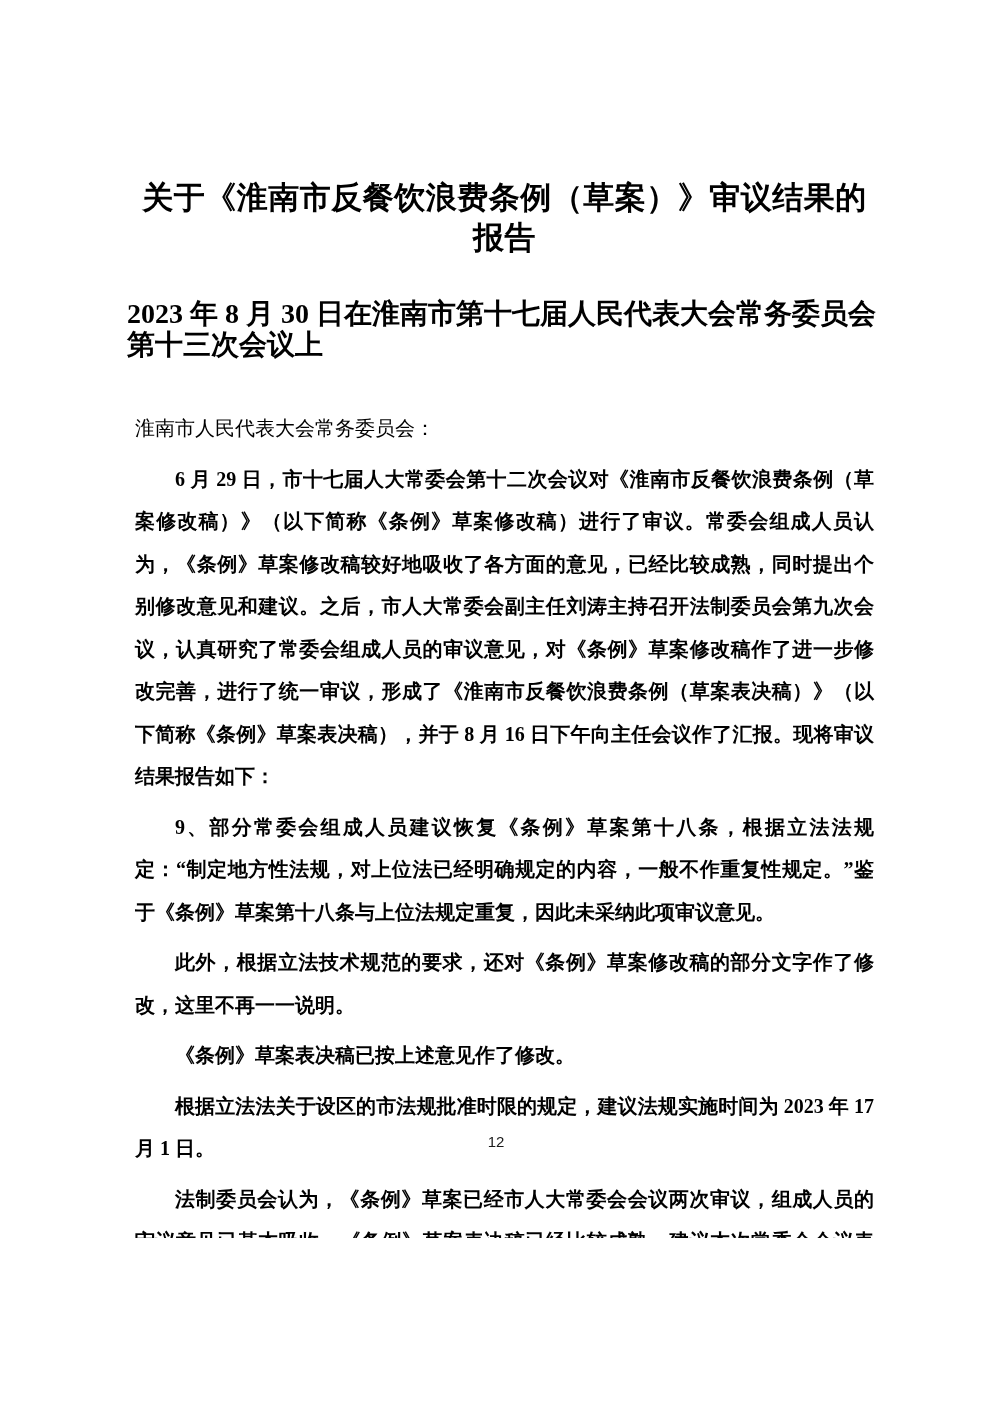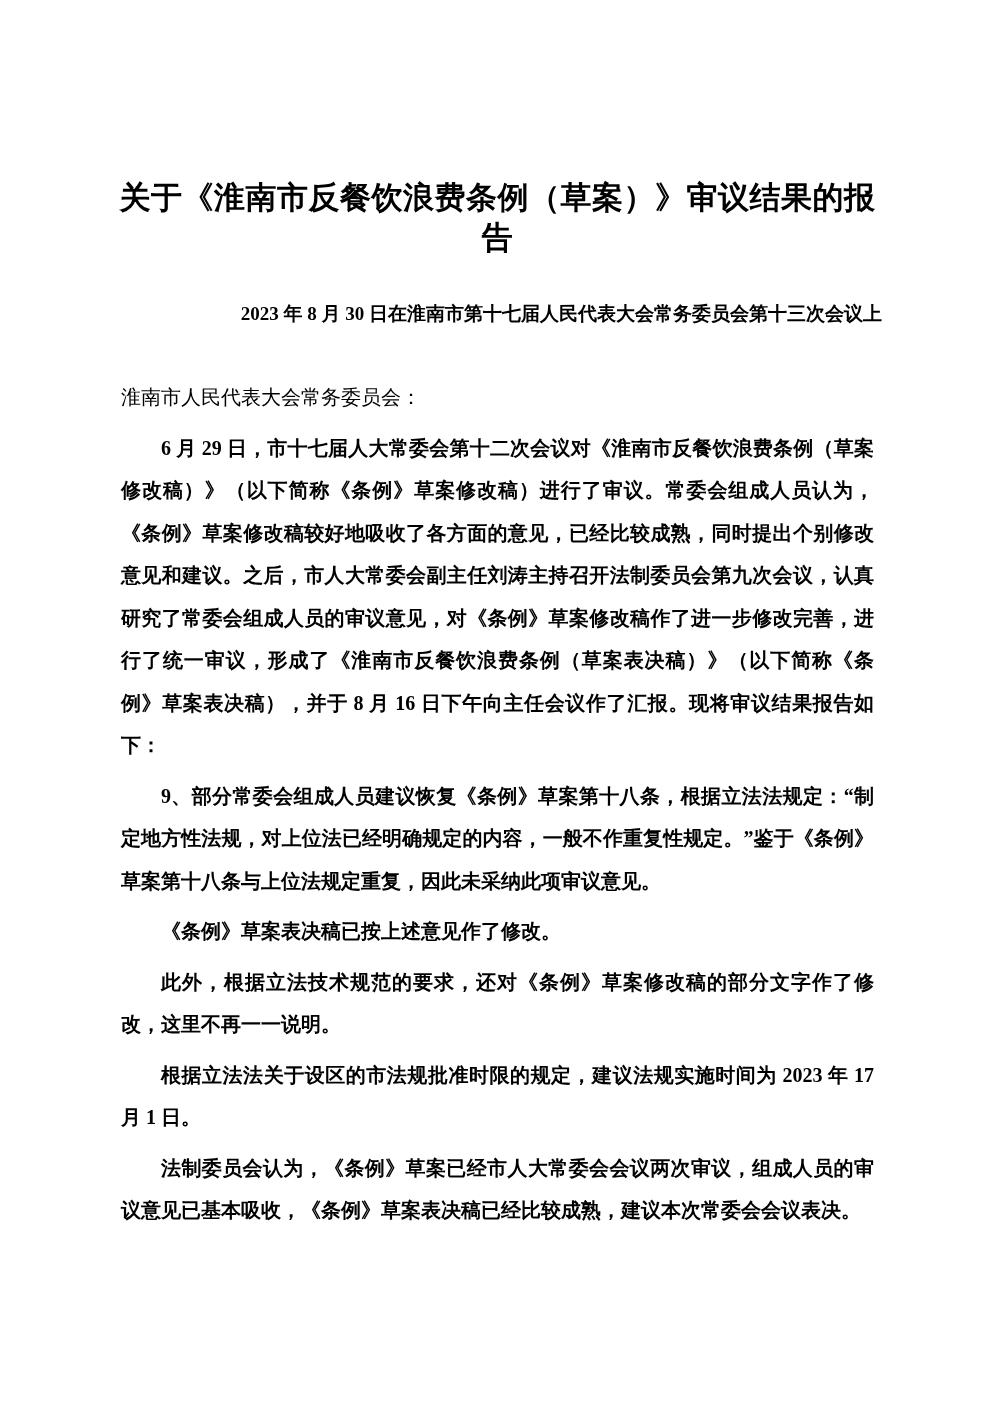--- a/index.html
+++ b/index.html
@@ -10,43 +10,44 @@
   .page {
     position: relative;
     width: 992px;
     height: 1238px;
     margin: 0 auto;
     background: #ffffff;
     color: #000000;
     font-family: "Liberation Serif", "DejaVu Serif", serif;
     overflow: hidden;
     box-sizing: border-box;
+    padding-left: 14px;
   }
   .content {
     padding: 0 110px 0 113px;
     box-sizing: border-box;
   }
   .doc-title {
     margin: 0;
     padding-top: 178px;
     font-size: 31px;
     line-height: 40px;
     font-weight: bold;
     text-align: center;
     letter-spacing: 0.5px;
     font-family: "Liberation Serif", "DejaVu Serif", serif;
   }
   .subtitle-block {
     margin-top: 40px;
   }
   .subtitle-line {
-    font-size: 19px;
+    font-size: 28px;
     line-height: 31px;
     font-weight: bold;
-    text-align: right;
+    text-align: left;
     font-family: "Liberation Serif", "DejaVu Serif", serif;
   }
   .doc-body {
     margin-top: 47px;
     font-size: 20px;
     line-height: 42.5px;
     text-align: justify;
     text-justify: inter-ideograph;
   }
   .doc-body p {
@@ -80,21 +81,22 @@
     <h1 class="doc-title">关于《淮南市反餐饮浪费条例（草案）》审议结果的报告</h1>
 
     <div class="subtitle-block">
       <div class="subtitle-line">2023 年 8 月 30 日在淮南市第十七届人民代表大会常务委员会第十三次会议上</div>
     </div>
 
     <div class="doc-body">
       <p class="salutation">淮南市人民代表大会常务委员会：</p>
       <p class="para">6 月 29 日，市十七届人大常委会第十二次会议对《淮南市反餐饮浪费条例（草案修改稿）》（以下简称《条例》草案修改稿）进行了审议。常委会组成人员认为，《条例》草案修改稿较好地吸收了各方面的意见，已经比较成熟，同时提出个别修改意见和建议。之后，市人大常委会副主任刘涛主持召开法制委员会第九次会议，认真研究了常委会组成人员的审议意见，对《条例》草案修改稿作了进一步修改完善，进行了统一审议，形成了《淮南市反餐饮浪费条例（草案表决稿）》（以下简称《条例》草案表决稿），并于 8 月 16 日下午向主任会议作了汇报。现将审议结果报告如下：</p>
       <p class="para">9、部分常委会组成人员建议恢复《条例》草案第十八条，根据立法法规定：“制定地方性法规，对上位法已经明确规定的内容，一般不作重复性规定。”鉴于《条例》草案第十八条与上位法规定重复，因此未采纳此项审议意见。</p>
+      <p class="para">此外，根据立法技术规范的要求，还对《条例》草案修改稿的部分文字作了修改，这里不再一一说明。</p>
       <p class="para">《条例》草案表决稿已按上述意见作了修改。</p>
-      <p class="para">此外，根据立法技术规范的要求，还对《条例》草案修改稿的部分文字作了修改，这里不再一一说明。</p>
       <p class="para">根据立法法关于设区的市法规批准时限的规定，建议法规实施时间为 2023 年 17 月 1 日。</p>
       <p class="para">法制委员会认为，《条例》草案已经市人大常委会会议两次审议，组成人员的审议意见已基本吸收，《条例》草案表决稿已经比较成熟，建议本次常委会会议表决。</p>
     </div>
 
   </div>
 
+  <div class="page-number">12</div>
 </div>
 
 </body></html>

